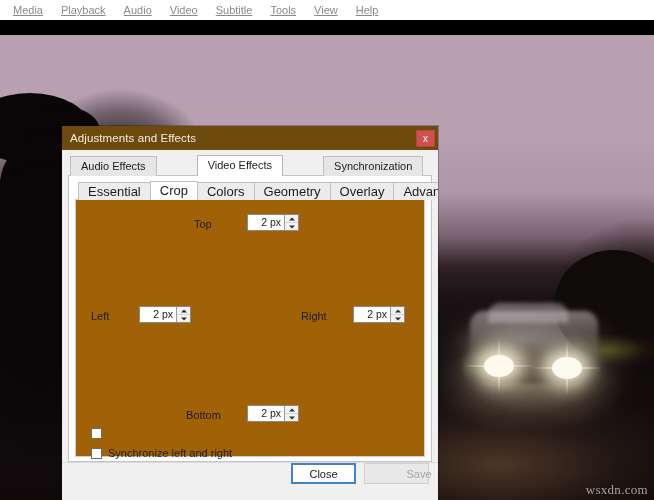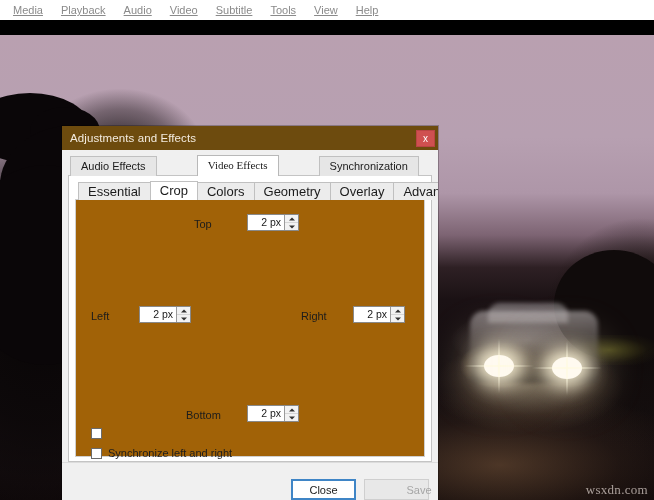--- a/index.html
+++ b/index.html
@@ -224,21 +224,20 @@
     cursor: pointer;
     line-height: 13px;
     white-space: nowrap;
   }
   .ttab.active {
     background: #ffffff;
     padding-bottom: 4px;
     border-color: #b8b8b8;
     position: relative;
     z-index: 3;
-    font-family: Liberation Serif, serif;
   }
 
   #tabpane {
     border: 1px solid #c4c4c4;
     background: #ffffff;
     margin-top: -1px;
     height: 287px;
     box-sizing: border-box;
     padding: 5px 6px 0 6px;
     position: relative;
@@ -354,21 +353,21 @@
     flex: 0 0 auto;
   }
 
   
   #footer {
     flex: 0 0 auto;
     height: 37px;
     background: #f0f0f0;
     border-top: 1px solid #dcdcdc;
     display: flex;
-    align-items: flex-end;
+    align-items: flex-start;
     justify-content: flex-end;
     padding-right: 9px;
     gap: 8px;
   }
   .fbtn {
     width: 65px;
     height: 21px;
     font-size: 11px;
     border: 1px solid #adadad;
     background: #ffffff;

